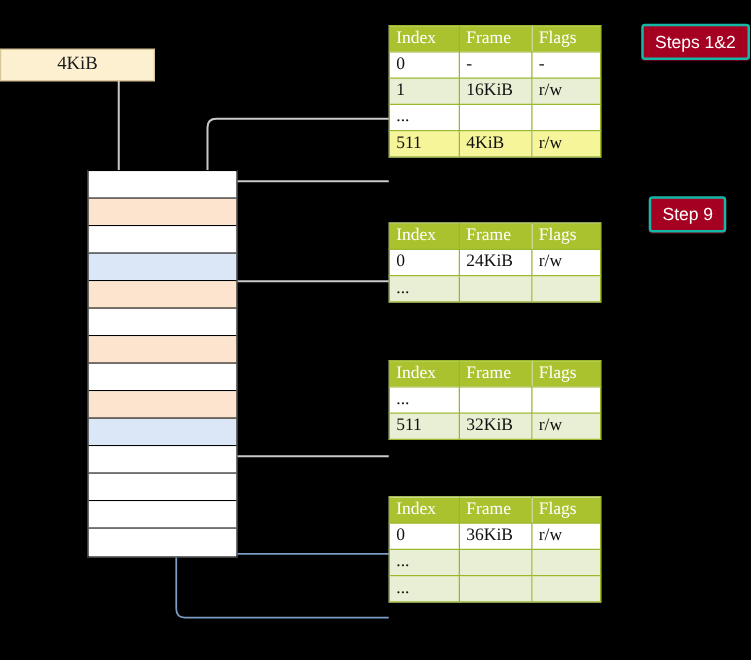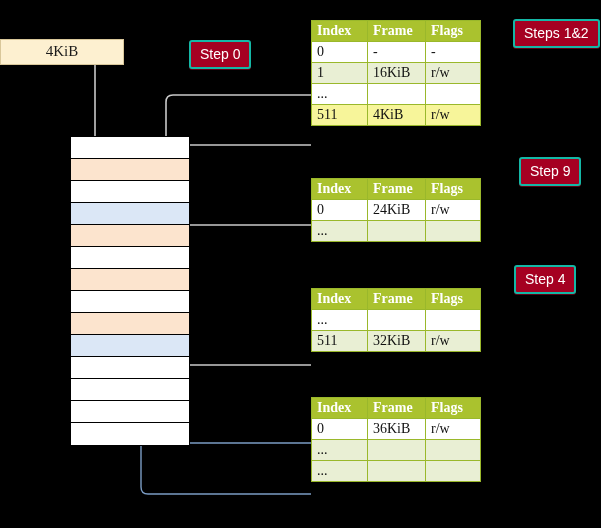--- a/index.html
+++ b/index.html
@@ -92,21 +92,21 @@
     box-sizing: border-box;
     text-align: left;
     vertical-align: middle;
     color: #101010;
     overflow: hidden;
     white-space: nowrap;
   }
   .pt th {
     background: #aac22e;
     color: #ffffff;
-    font-weight: bold;
+    font-weight: normal;
     font-size: 14px;
   }
   .pt td.alt { background: #e9efd4; }
   .pt td.hl  { background: #f7f59a; }
   .pt col.c-index { width: 56px; }
   .pt col.c-frame { width: 58px; }
   .pt col.c-flags { width: 55px; }
 </style>
 </head>
 <body>
@@ -151,23 +151,21 @@
     </g>
 
     <g>
       <path d="M 311,494 L 148,494 Q 141,494 141,487 L 141,212" stroke="#7b9cc4" stroke-width="1.4" fill="none" marker-end="url(#ab)"></path>
     </g>
   </svg>
 
   <div class="frame-box" style="left:0px; top:39px; width:122px; height:24px;">4KiB</div>
 
   <div class="step-badge" style="left:513px; top:19px;">Steps 1&amp;2</div>
-  <div class="step-badge" style="left:189px; top:40px;">Step 0</div>
   <div class="step-badge" style="left:519px; top:157px;">Step 9</div>
-  <div class="step-badge" style="left:514px; top:265px;">Step 4</div>
 
   <div id="memory-column">
     <div class="mem-cell"></div>
     <div class="mem-cell orange"></div>
     <div class="mem-cell"></div>
     <div class="mem-cell blue"></div>
     <div class="mem-cell orange"></div>
     <div class="mem-cell"></div>
     <div class="mem-cell orange"></div>
     <div class="mem-cell"></div>

